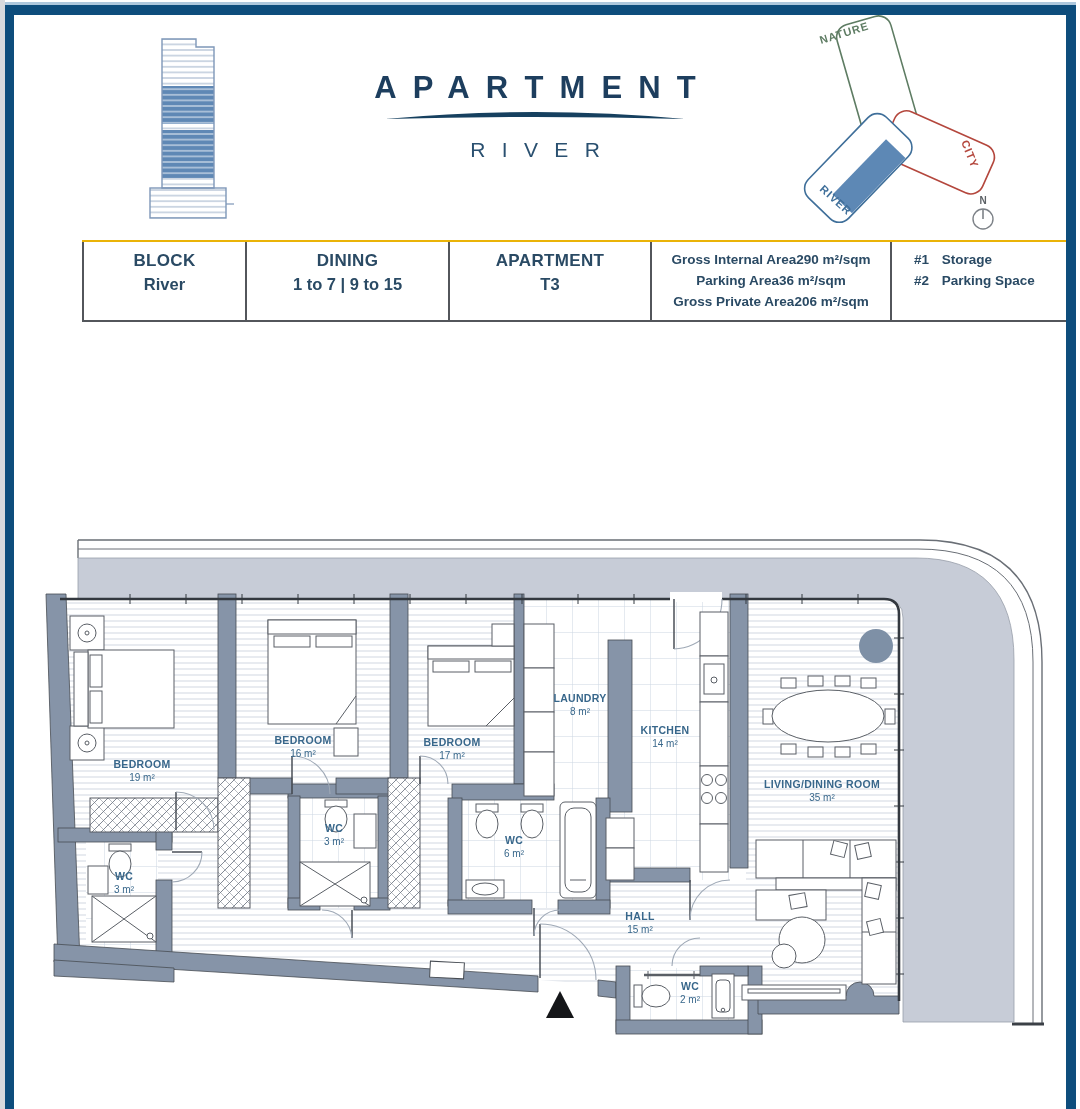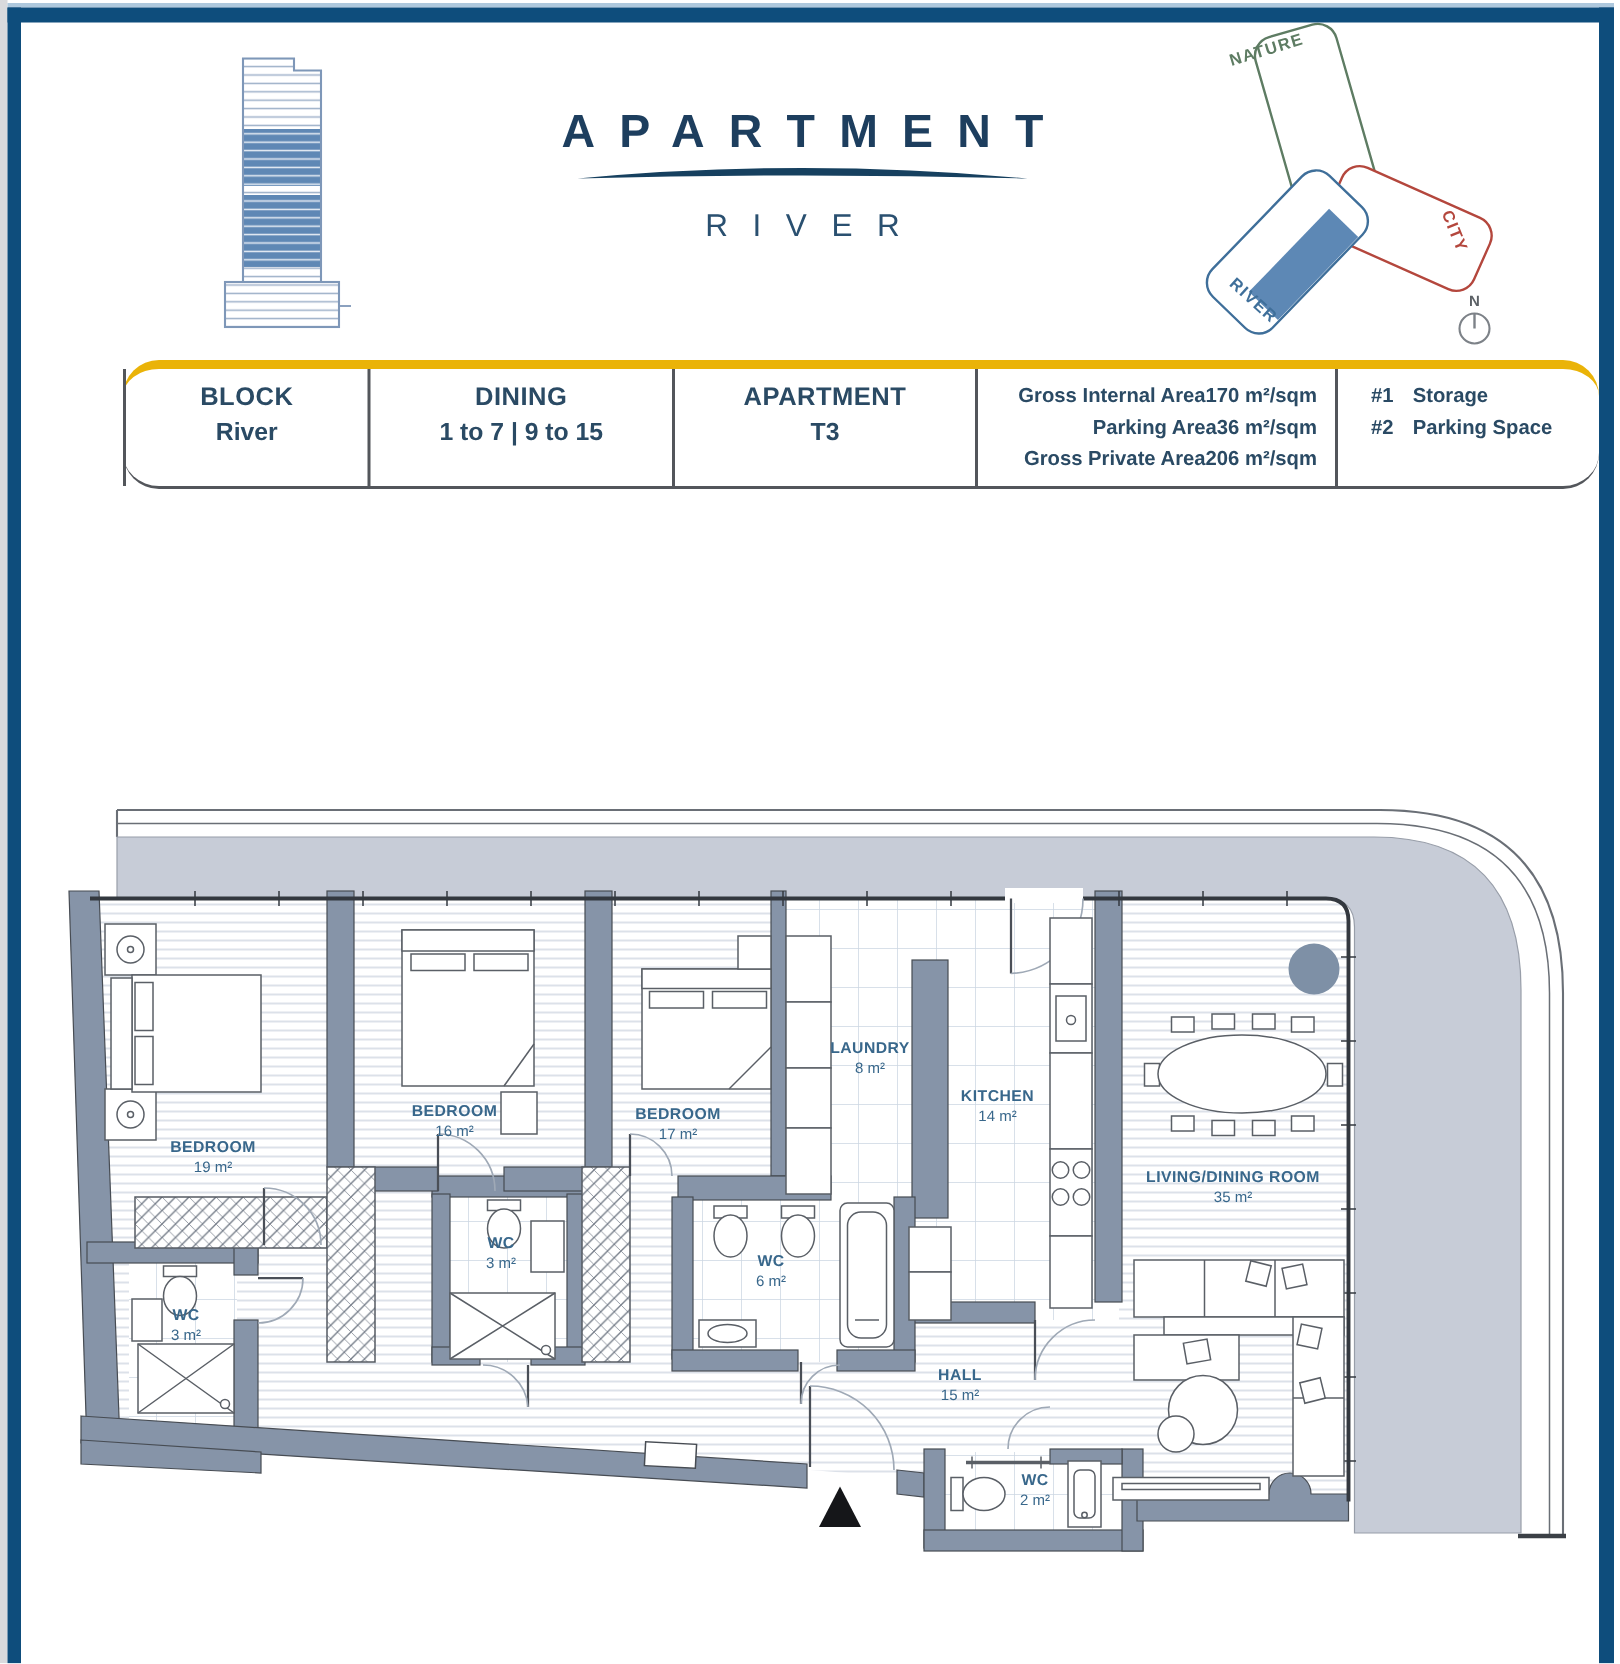--- a/index.html
+++ b/index.html
@@ -13,27 +13,27 @@
   #frame-left{left:5px;top:5px;width:9px;height:1104px;background:#0e4d7c;}
   #frame-right{left:1066px;top:5px;width:10px;height:1104px;background:#0e4d7c;}
   
   #logo{left:340px;top:70px;width:390px;text-align:center;color:#1d3e5e;}
   #logo .title{font-size:31px;font-weight:700;letter-spacing:0.52em;padding-left:0.52em;}
   #logo .swoosh{margin-top:4px;}
   #logo .subtitle{font-size:21px;font-weight:400;letter-spacing:0.78em;padding-left:0.78em;
                   color:#2a5070;margin-top:10px;}
   
   #info-table{left:82px;top:240px;width:984px;height:78px;display:flex;
-              border-top:6px solid #eab308;border-bottom:2px solid #53565b;color:#2a4a64;border-radius:24px;}
+              border-top:2px solid #eab308;border-bottom:2px solid #53565b;color:#2a4a64;}
   .tcol{box-sizing:border-box;border-left:2px solid #53565b;}
   .tcol.center{text-align:center;}
   .tcol .hdr{margin-top:9px;font-size:17px;font-weight:700;letter-spacing:0.02em;}
   .tcol .val{margin-top:4px;font-size:16.5px;font-weight:700;}
   #col-areas{padding:7px 12px 0 12px;}
-  #col-areas .arow{display:flex;justify-content:flex-end;font-size:13.5px;
+  #col-areas .arow{display:flex;justify-content:center;font-size:13.5px;
                    font-weight:700;line-height:1.57;}
   #col-extras{padding:7px 0 0 22px;border-right:none;}
   #col-extras .erow{font-size:13.5px;font-weight:700;line-height:1.57;}
   #col-extras .erow .elab{display:inline-block;min-width:24px;}
   text{font-family:"Liberation Sans",sans-serif;}
   .room-name{font-size:10.5px;font-weight:700;fill:#38678b;letter-spacing:0.03em;}
   .room-area{font-size:10px;font-weight:400;fill:#38678b;}
 </style>
 </head>
 <body>
@@ -99,21 +99,21 @@
       <div class="hdr">DINING</div>
       <div class="val">1 to 7 | 9 to 15</div>
     </div>
     <div class="tcol center" style="width:202px">
       <div class="hdr">APARTMENT</div>
       <div class="val">T3</div>
     </div>
     <div class="tcol" id="col-areas" style="width:240px">
       <div class="arow">
         <span>Gross Internal Area</span>
-        <span>170 m²/sqm</span>
+        <span>290 m²/sqm</span>
       </div>
       <div class="arow">
         <span>Parking Area</span>
         <span>36 m²/sqm</span>
       </div>
       <div class="arow">
         <span>Gross Private Area</span>
         <span>206 m²/sqm</span>
       </div>
     </div>

